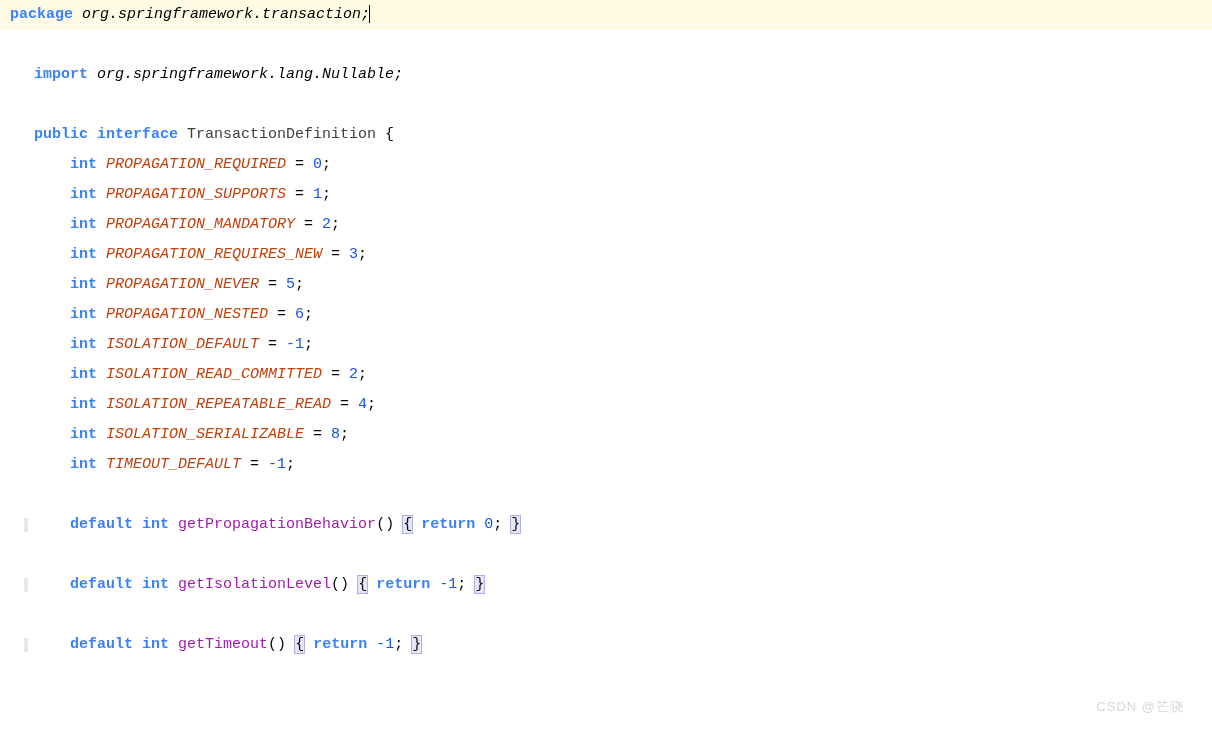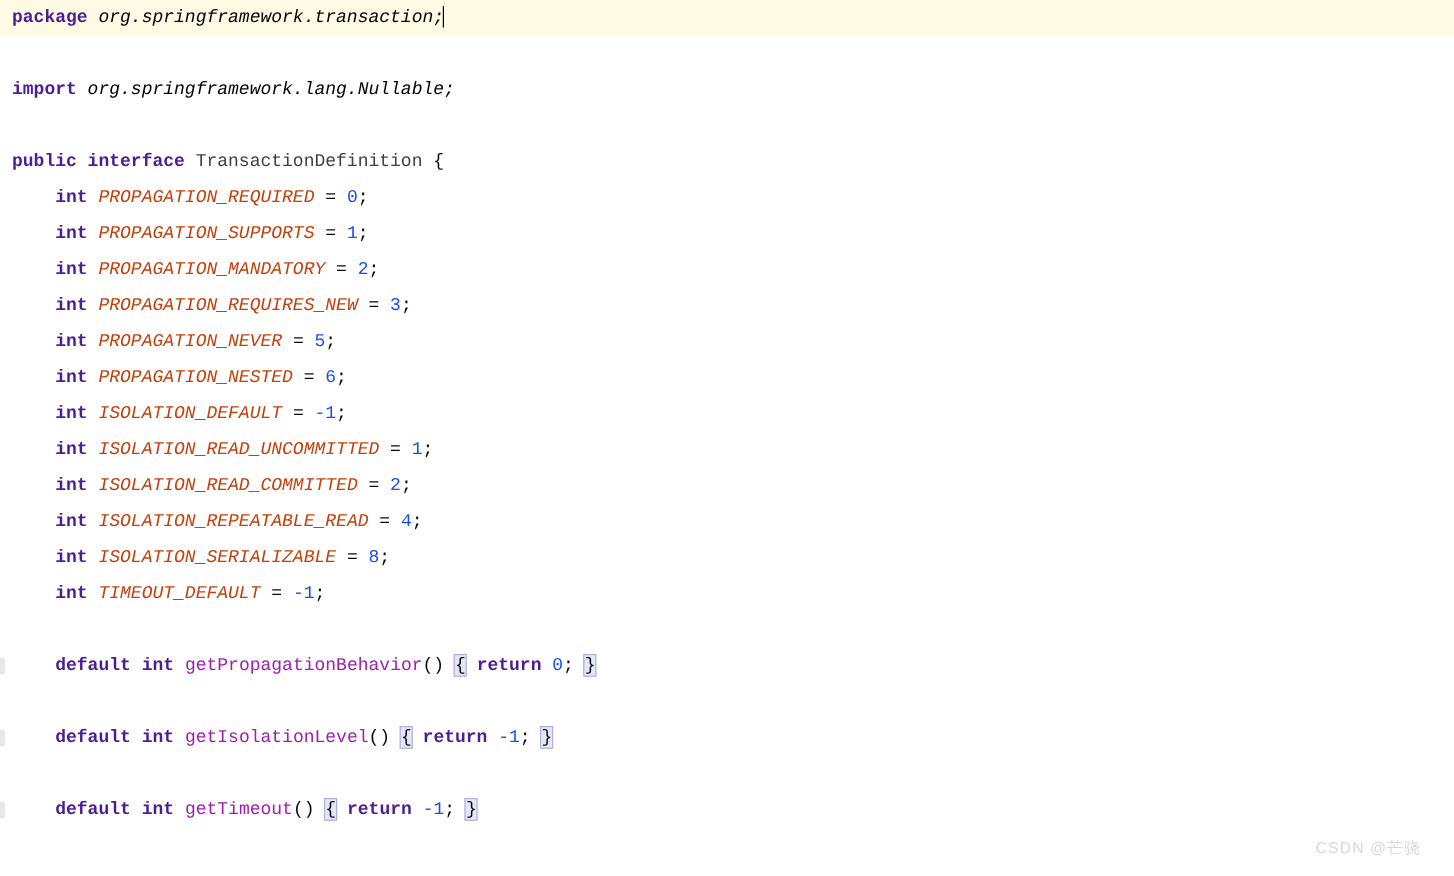--- a/index.html
+++ b/index.html
@@ -18,27 +18,28 @@
       overflow: hidden;
       position: relative;
     }
     .editor {
       padding: 0 10px 0 10px;
       position: relative;
     }
     .line {
       white-space: pre;
       position: relative;
+      margin-left: 24px;
     }
     .highlight-line {
       background: #fffae3;
       margin: 0 -10px;
       padding: 0 10px;
     }
-    .kw { color: #4c1d95; font-weight: bold; }
+    .kw { color: #3b82f6; font-weight: bold; }
     .pkg { color: #000000; font-style: italic; }
     .ident { color: #404040; }
     .field { color: #c2410c; font-style: italic; }
     .num { color: #1750eb; }
     .method { color: #a21caf; }
     .bracket-hl {
       background: #e6e6fa;
       border: 1px solid #b0b0e0;
       margin: -1px;
     }
@@ -92,21 +93,20 @@
 
   <div class="line"><span>    </span><span class="kw">int</span><span class="field"> PROPAGATION_REQUIRES_NEW </span><span>= </span><span class="num">3</span><span>;</span></div>
 
 
   <div class="line"><span>    </span><span class="kw">int</span><span class="field"> PROPAGATION_NEVER </span><span>= </span><span class="num">5</span><span>;</span></div>
 
   <div class="line"><span>    </span><span class="kw">int</span><span class="field"> PROPAGATION_NESTED </span><span>= </span><span class="num">6</span><span>;</span></div>
 
   <div class="line"><span>    </span><span class="kw">int</span><span class="field"> ISOLATION_DEFAULT </span><span>= </span><span class="num">-1</span><span>;</span></div>
 
-  <div class="line"><span>    </span><span class="kw">int</span><span class="field"> ISOLATION_READ_UNCOMMITTED </span><span>= </span><span class="num">1</span><span>;</span></div>
 
   <div class="line"><span>    </span><span class="kw">int</span><span class="field"> ISOLATION_READ_COMMITTED </span><span>= </span><span class="num">2</span><span>;</span></div>
 
   <div class="line"><span>    </span><span class="kw">int</span><span class="field"> ISOLATION_REPEATABLE_READ </span><span>= </span><span class="num">4</span><span>;</span></div>
 
   <div class="line"><span>    </span><span class="kw">int</span><span class="field"> ISOLATION_SERIALIZABLE </span><span>= </span><span class="num">8</span><span>;</span></div>
 
   <div class="line"><span>    </span><span class="kw">int</span><span class="field"> TIMEOUT_DEFAULT </span><span>= </span><span class="num">-1</span><span>;</span></div>
 
   <div class="line">&nbsp;</div>

